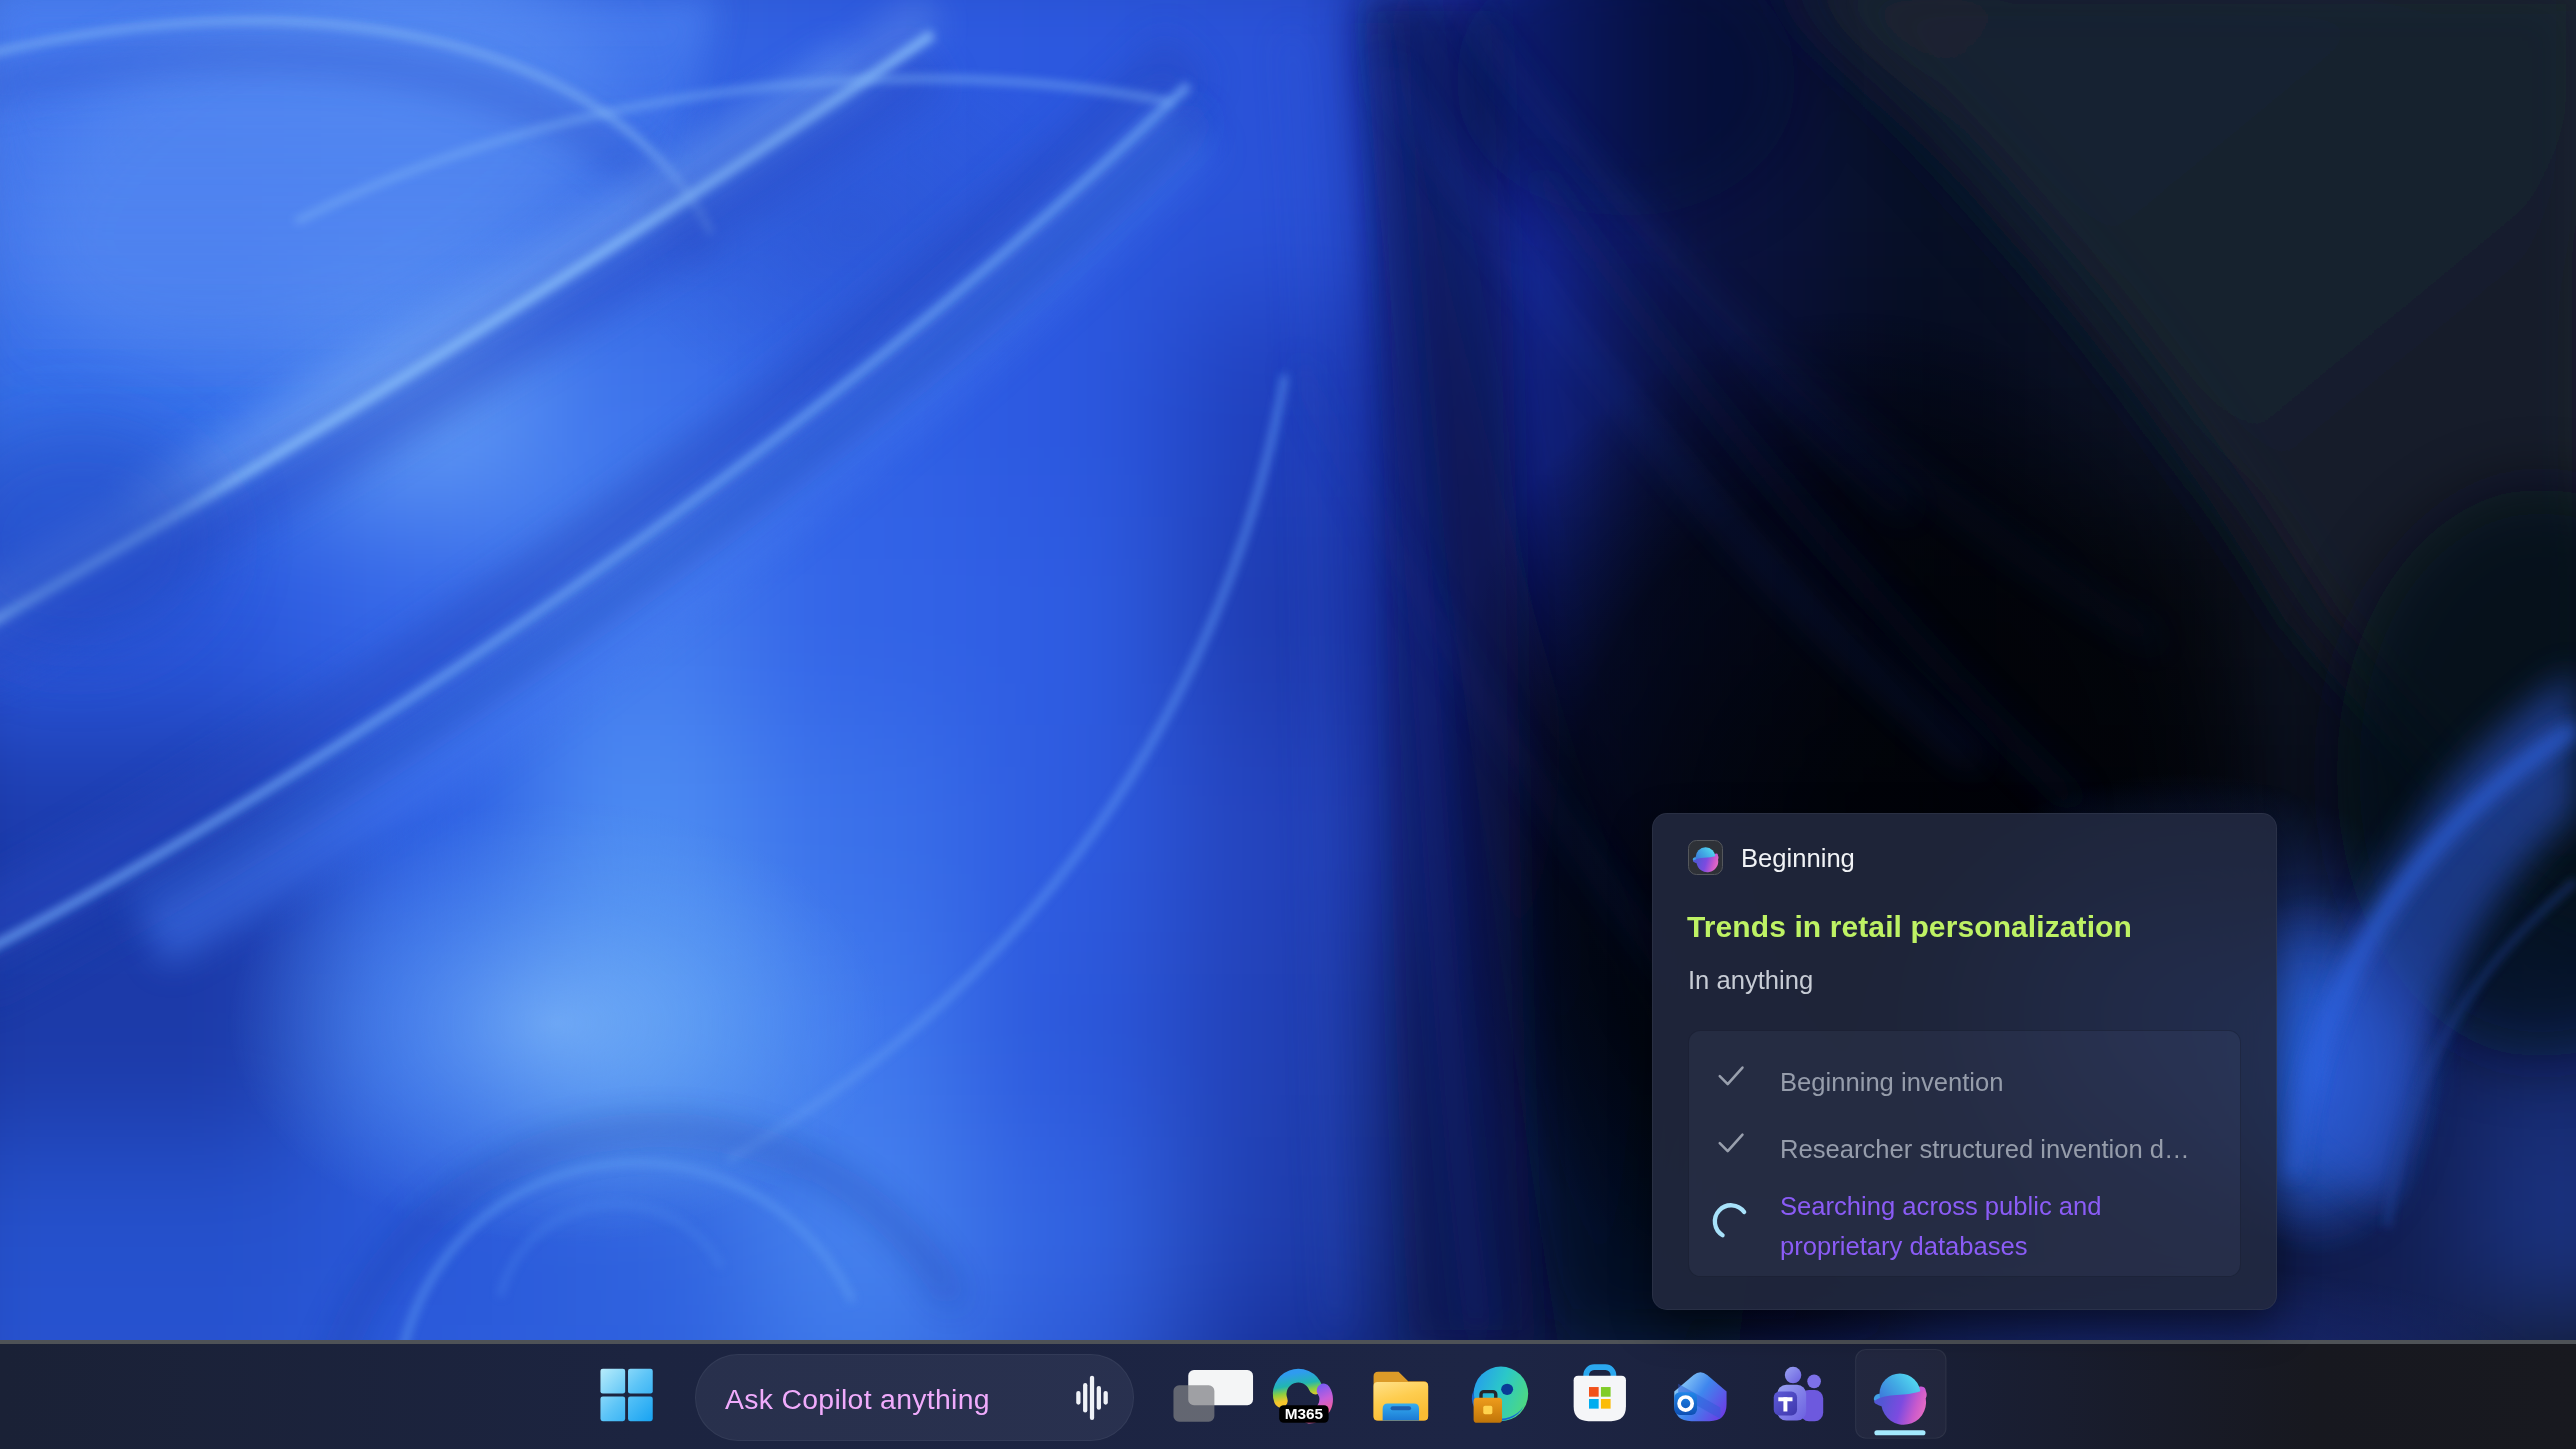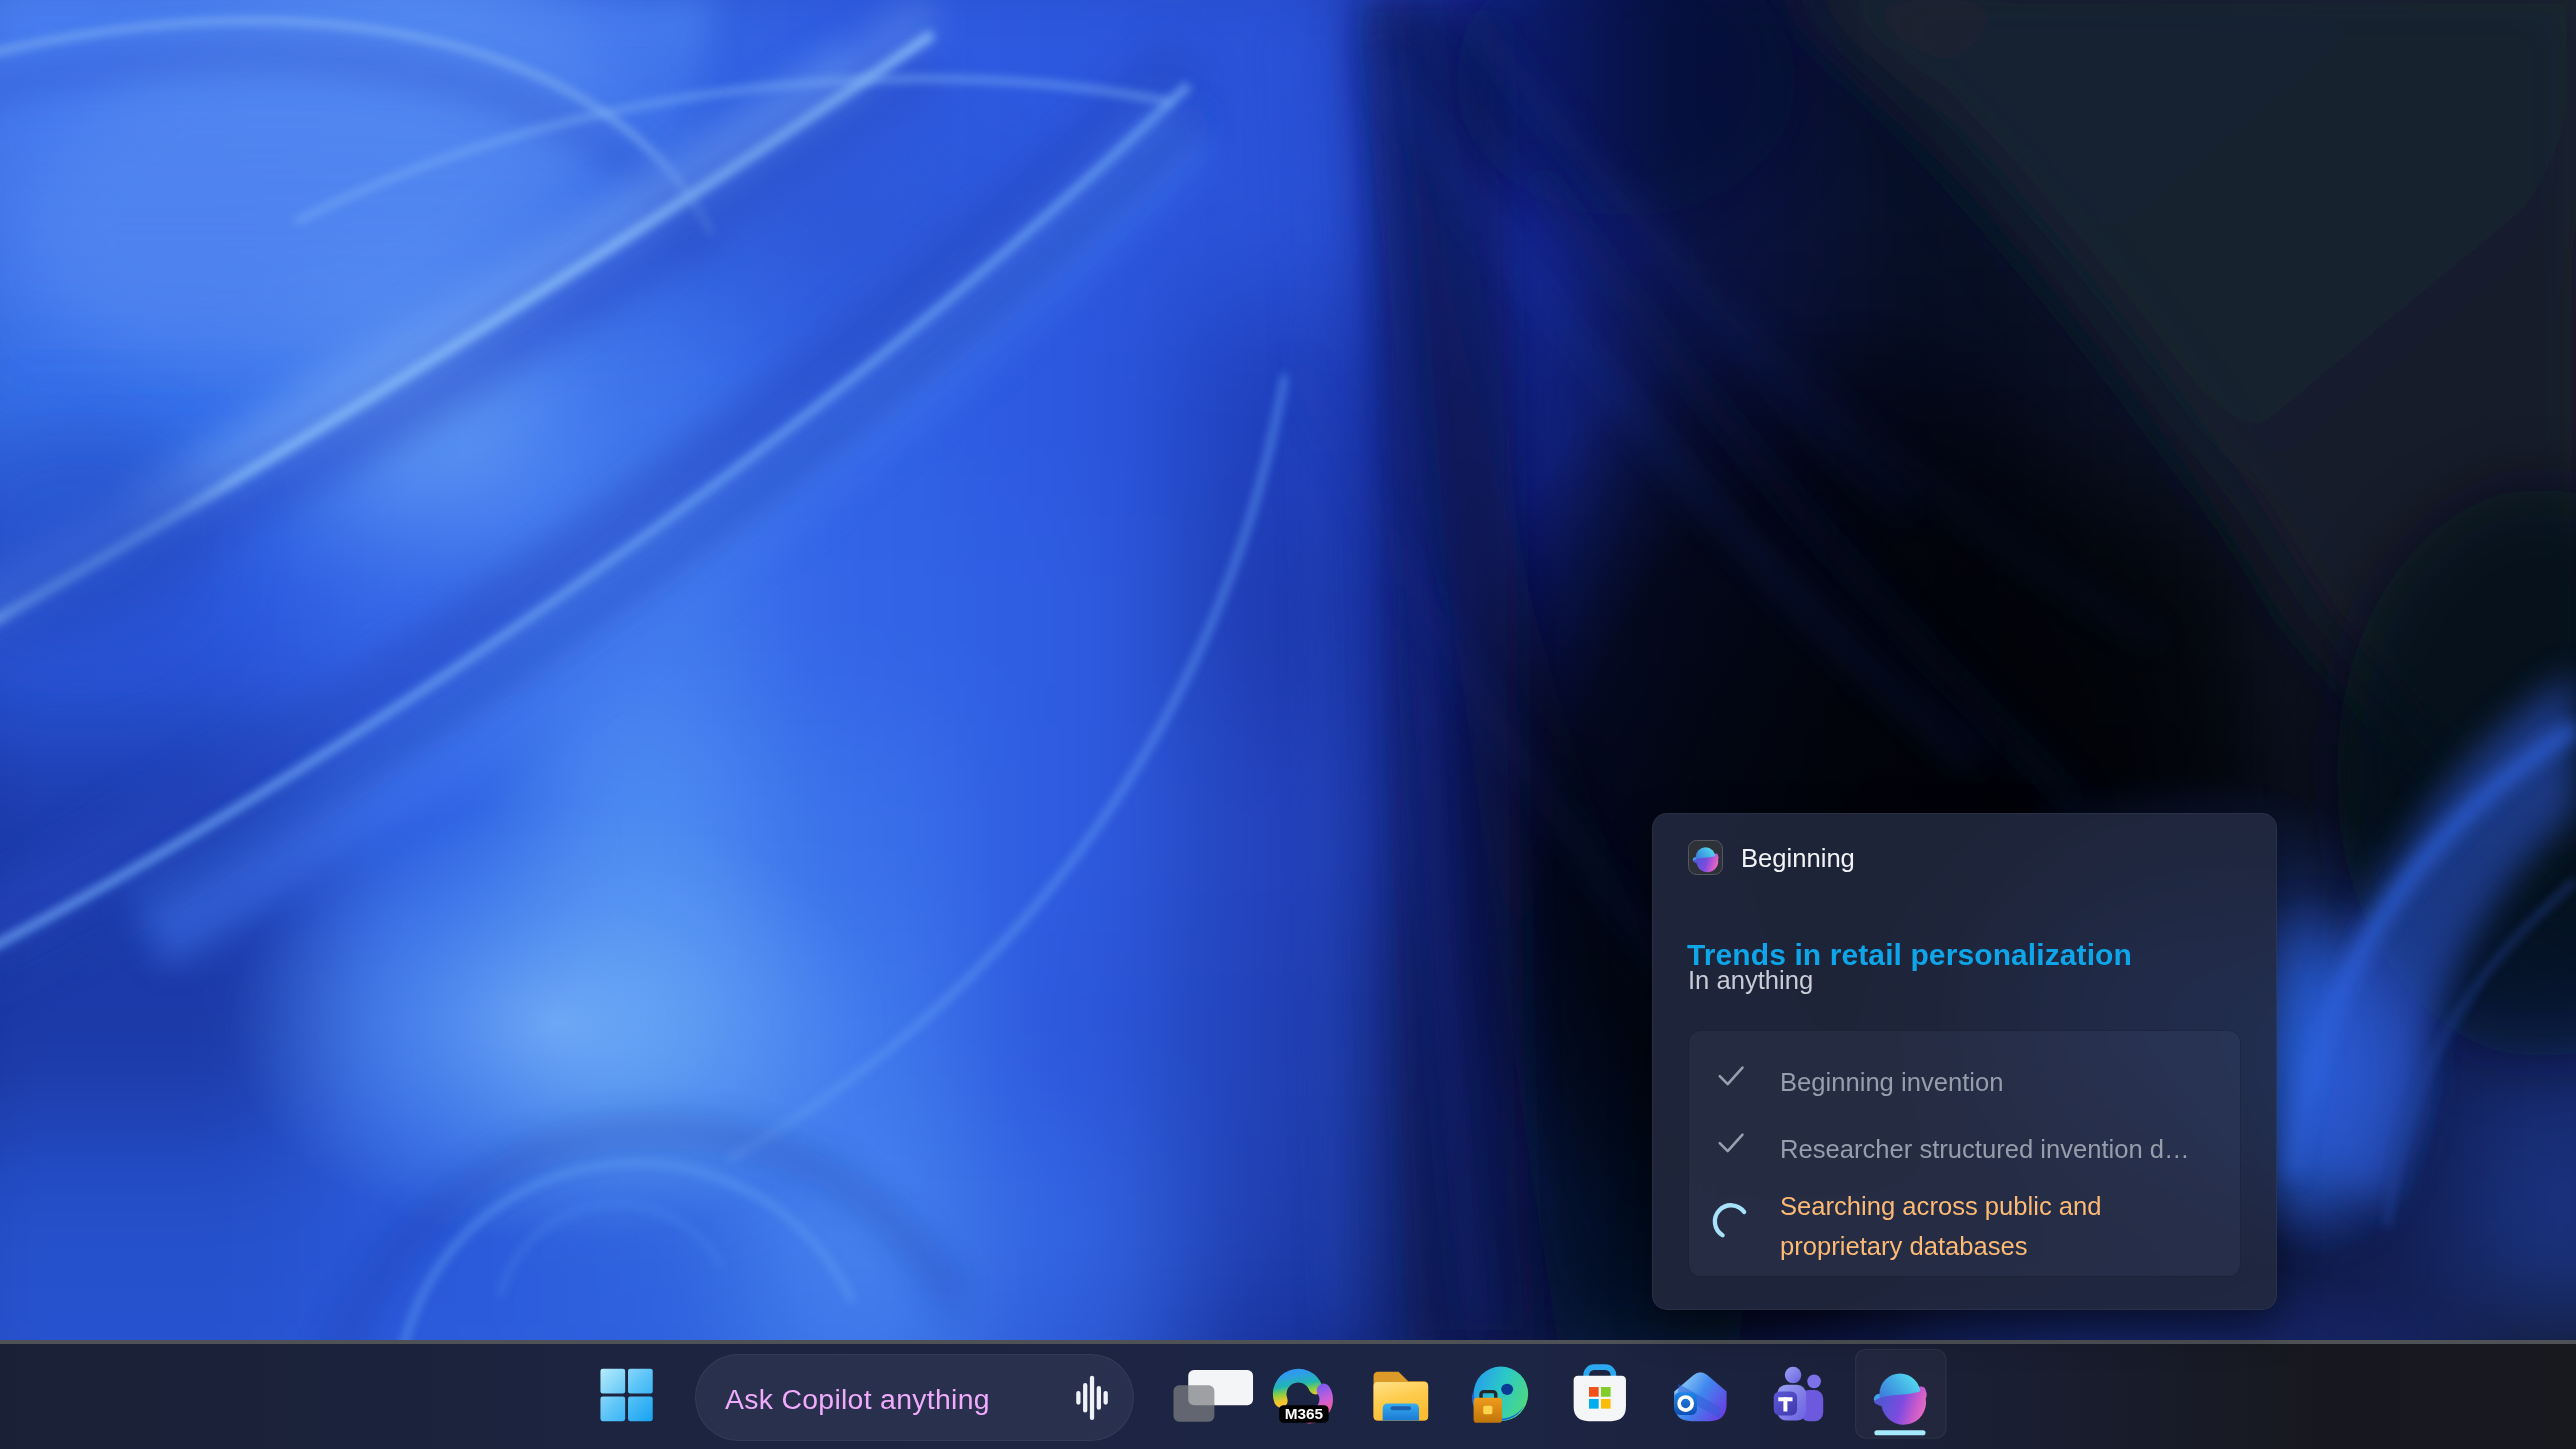--- a/index.html
+++ b/index.html
@@ -16,26 +16,26 @@
     background:rgba(215,228,255,0.065);border:1.1px solid rgba(255,255,255,0.05);box-sizing:border-box;}
   #pilltext{position:absolute;left:725px;top:1383px;font-size:28.4px;color:#f0abfc;letter-spacing:0.3px;}
   
   #card{position:absolute;left:1652px;top:813px;width:625px;height:497px;border-radius:15px;
     background:rgba(35,41,63,0.87);backdrop-filter:blur(40px) saturate(1.1);
     border:1.1px solid rgba(255,255,255,0.05);box-sizing:border-box;
     box-shadow:0 14.2px 40px rgba(0,0,0,0.45);}
   #appicon{position:absolute;left:1688px;top:840px;width:35px;height:35px;border-radius:8.5px;
     background:#2e3137;border:1.7px solid #54575c;box-sizing:border-box;}
   #applabel{position:absolute;left:1741px;top:844px;font-size:25.6px;color:#f1f3f6;}
-  #cardtitle{position:absolute;left:1687px;top:910px;font-size:30px;font-weight:bold;color:#0ea5e9;letter-spacing:0.1px;margin-top:28px;}
+  #cardtitle{position:absolute;left:1687px;top:910px;font-size:30px;font-weight:bold;color:#bef264;letter-spacing:0.1px;}
   #cardstatus{position:absolute;left:1688px;top:966px;font-size:25.6px;color:#c7ccd5;}
   #panel{position:absolute;left:1688px;top:1030px;width:553px;height:247px;border-radius:12.5px;
     background:rgba(170,190,235,0.055);border:1.1px solid rgba(10,14,26,0.33);box-sizing:border-box;}
   .row{position:absolute;font-size:25.6px;color:#969dab;}
-  #row3{color:#fdba74;line-height:40px;}
+  #row3{color:#8b5cf6;line-height:40px;}
 </style>
 </head>
 <body>
 <div id="mosaic">
     <div id="mgrid">
       <i style="left:-108px;top:-102px;width:216px;height:205px;background:#477BEE"></i>
       <i style="left:108px;top:-102px;width:213px;height:205px;background:#477BEE"></i>
       <i style="left:321px;top:-102px;width:213px;height:205px;background:#4C84F1"></i>
       <i style="left:534px;top:-102px;width:216px;height:205px;background:#3566E2"></i>
       <i style="left:750px;top:-102px;width:216px;height:205px;background:#2F5DE2"></i>

